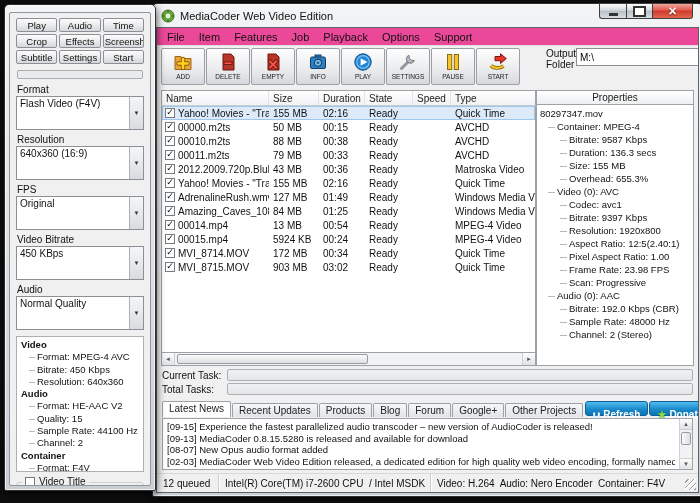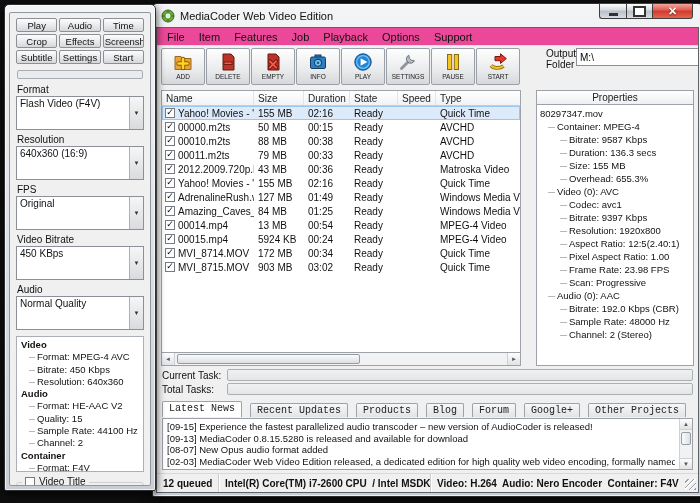--- a/index.html
+++ b/index.html
@@ -40,21 +40,21 @@
   .tb-label { font-size:6.5px; color:#222; margin-top:1px; }
   .output-folder { margin-left:auto; width:150px; display:flex; flex-direction:row; padding-top:0; }
   .of-label { font-size:10px; color:#111; margin:0 0 2px 2px; }
   .of-row { display:flex; gap:2px; height:18px; }
   .of-input { flex:1; min-width:0; border:1px solid #8b9097; background:#fff; font-size:10px;
               padding:0 3px; font-family:inherit; }
   .btn { border:1px solid #8b9097; border-radius:2px; font-size:10px; font-family:inherit; color:#111;
          background:linear-gradient(#fdfdfd,#e8e9eb 55%,#d3d5d8); padding:0 4px; }
 
   
-  .content-row { flex:1; display:flex; gap:15px; padding:3px 4px 2px; min-height:0; }
+  .content-row { flex:1; display:flex; gap:0; padding:3px 4px 2px; min-height:0; }
   .filelist-panel { flex:1; min-width:0; display:flex; flex-direction:column; }
   .grid-cols { display:grid; grid-template-columns:minmax(0,1fr) 50px 46px 48px 38px 84px; }
   .list-header { height:15px; border:1px solid #9da2a8; border-bottom:none;
                  background:linear-gradient(#ffffff,#f1f2f4); flex:none; }
   .lh { font-size:10px; color:#222; padding:0 4px; display:flex; align-items:center;
         border-right:1px solid #e2e4e7; white-space:nowrap; overflow:hidden; }
   .list-body { flex:1; background:#fff; border:1px solid #9da2a8; border-top:1px solid #c9cdd1; overflow:hidden; }
   .lr { height:14px; align-items:center; }
   .lr.selected { background:#ddeafa; outline:1px solid #9ec7ec; outline-offset:-1px; }
   .cell { font-size:10px; color:#111; padding:0 4px; white-space:nowrap; overflow:hidden; }
@@ -79,21 +79,21 @@
   .ti { font-size:9.5px; color:#111; height:13px; line-height:13px; white-space:nowrap; }
   .ti.l1 { padding-left:8px; } .ti.l2 { padding-left:20px; }
   .ti.l1::before, .ti.l2::before { content:""; display:inline-block; width:7px;
       border-top:1px solid #b8b8b8; vertical-align:middle; margin-right:2px; }
 
   
   .task-row { display:flex; align-items:center; gap:5px; padding:1px 5px; flex:none; }
   .task-label { width:60px; font-size:10px; color:#111; flex:none; }
   .progress { flex:1; height:12px; border:1px solid #aab0b6; border-radius:2px;
               background:linear-gradient(#eff1f2,#e3e5e7); }
-  .tabs-row { display:flex; align-items:flex-end; gap:8px; padding:3px 5px 0; height:21px; flex:none;font-family:Liberation Mono, monospace; }
+  .tabs-row { display:flex; align-items:flex-end; gap:1px; padding:3px 5px 0; height:21px; flex:none; }
   .tab { font-size:10px; color:#222; border:1px solid #9da2a8; border-bottom:none; border-radius:2px 2px 0 0;
          padding:1px 6px; height:14px; background:linear-gradient(#f6f7f8,#e2e4e7); white-space:nowrap; }
   .tab.active { background:#fff; height:16px; }
   .tabs-spacer { flex:1; }
   .pill-btn { display:flex; align-items:center; gap:3px; height:15px; margin-bottom:1px; padding:12px 7px 1px;
               border:1px solid #0c6298; border-radius:3px; color:#fff; font-size:10px; font-weight:bold;
               background:linear-gradient(#54bcf0,#1a8aca 55%,#0f74b3); }
   .refresh-glyph { width:7px; height:7px; border:2px solid #d9f1ff; border-radius:50%;
                    border-top-color:transparent; flex:none; }
   .star-glyph::after { content:"★"; color:#7fe04c; font-size:10px; text-shadow:0 0 1px #1c5e12; }
@@ -107,21 +107,21 @@
   .vbtn { height:11px; display:flex; align-items:center; justify-content:center; color:#555;
           background:linear-gradient(#fdfdfd,#e0e2e5); }
   .vbtn.u { border-bottom:1px solid #cdd1d5; } .vbtn.d { border-top:1px solid #cdd1d5; }
   .vbtn.u::after { content:"▲"; font-size:6px; } .vbtn.d::after { content:"▼"; font-size:6px; }
   .vtrack { flex:1; position:relative; }
   .vthumb { position:absolute; top:2px; left:1px; right:1px; height:13px; border:1px solid #979ca2;
             border-radius:2px; background:linear-gradient(90deg,#fbfbfb,#dcdfe2); }
   .statusbar { height:19px; background:#f0f0f0; border-top:1px solid #d8d8d8; display:flex;
                align-items:stretch; position:relative; flex:none; }
   .sb { font-size:10px; color:#111; display:flex; align-items:center; padding:0 6px;
-        border-right:1px solid #c9cdd1; box-shadow:1px 0 0 #ffffff; white-space:pre; overflow:hidden;font-weight:bold; }
+        border-right:1px solid #c9cdd1; box-shadow:1px 0 0 #ffffff; white-space:pre; overflow:hidden; }
   .sb.queued { width:62px; } .sb.cpu { width:212px; } .sb.enc { flex:1; border-right:none; box-shadow:none; }
   .grip { position:absolute; right:2px; bottom:2px; width:11px; height:11px;
           background:repeating-linear-gradient(135deg, transparent 0 2px, #9aa0a6 2px 3px, #ffffff 3px 4px); }
 
   
   .left-window { left:4px; top:4px; width:152px; height:487px; z-index:5; padding:7px 4px 4px; }
   .lw-inner { height:100%; background:#f0f0f0; border:1px solid #90969c; border-radius:2px;
               padding:5px 6px; display:flex; flex-direction:column; overflow:hidden; }
   .btn-grid { display:grid; grid-template-columns:repeat(3,1fr); gap:2px; flex:none; }
   .pbtn { height:14px; font-size:9.5px; color:#111; font-family:inherit; border:1px solid #8b9097;

